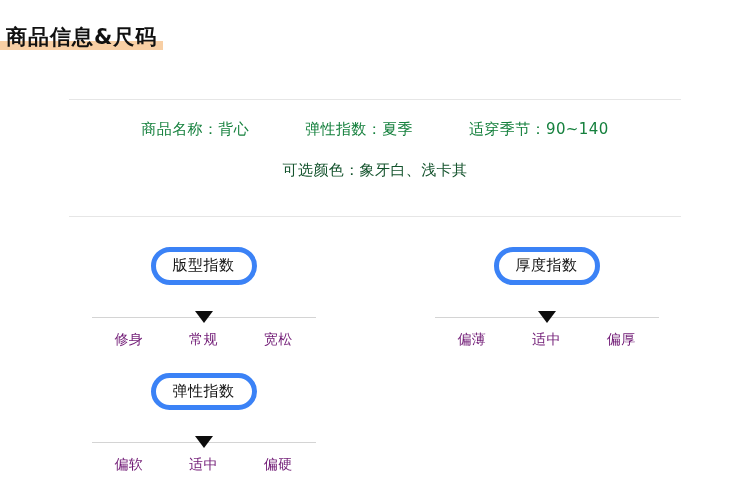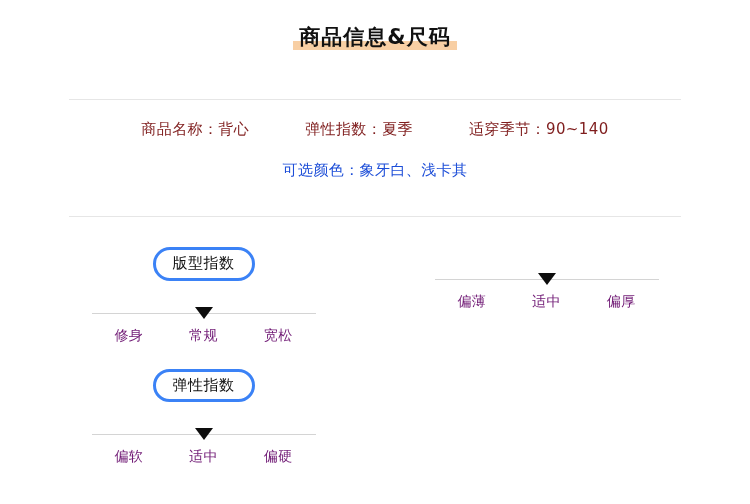--- a/index.html
+++ b/index.html
@@ -20,21 +20,21 @@
   .page {
     width: 750px;
     height: 504px;
     position: relative;
     box-sizing: border-box;
   }
 
   
   .title-area {
     width: 100%;
-    text-align: center;
+    text-align: left;
     padding-top: 22px;
   }
   .title-wrap {
     display: inline-block;
     position: relative;
     padding: 0 6px;
   }
   .title-highlight {
     position: absolute;
     left: 0;
@@ -66,29 +66,29 @@
 
   
   .info-block {
     padding-top: 20px;
   }
   .info-row-main {
     display: flex;
     justify-content: center;
     align-items: baseline;
     font-size: 15px;
-    color: #7f1d1d;
+    color: #15803d;
     letter-spacing: .4px;
   }
   .info-item { white-space: nowrap; }
   .info-item + .info-item { margin-left: 56px; }
   .info-row-sub {
     text-align: center;
     font-size: 15px;
-    color: #1d4ed8;
+    color: #14532d;
     margin-top: 22px;
     letter-spacing: .4px;
   }
 
   
   .index-grid {
     margin-top: 30px;
     display: grid;
     grid-template-columns: 1fr 1fr;
     row-gap: 24px;
@@ -97,21 +97,21 @@
     box-sizing: border-box;
   }
   .index-cell {
     display: flex;
     flex-direction: column;
     align-items: center;
   }
 
   .pill {
     display: inline-block;
-    border: 3px solid #3b82f6;
+    border: 5px solid #3b82f6;
     border-radius: 999px;
     padding: 5px 17px 6px;
     font-size: 15px;
     color: #111111;
     line-height: 1.1;
     letter-spacing: .5px;
     background: #ffffff;
   }
 
   .scale {
@@ -197,20 +197,21 @@
         <div class="scale-labels">
           <span>修身</span>
           <span>常规</span>
           <span>宽松</span>
         </div>
       </div>
     </div>
 
 
     <div class="index-cell">
+      <span class="pill">厚度指数</span>
       <div class="scale">
         <div class="scale-marker-row">
           <span class="scale-triangle"></span>
         </div>
         <div class="scale-line"></div>
         <div class="scale-labels">
           <span>偏薄</span>
           <span>适中</span>
           <span>偏厚</span>
         </div>

